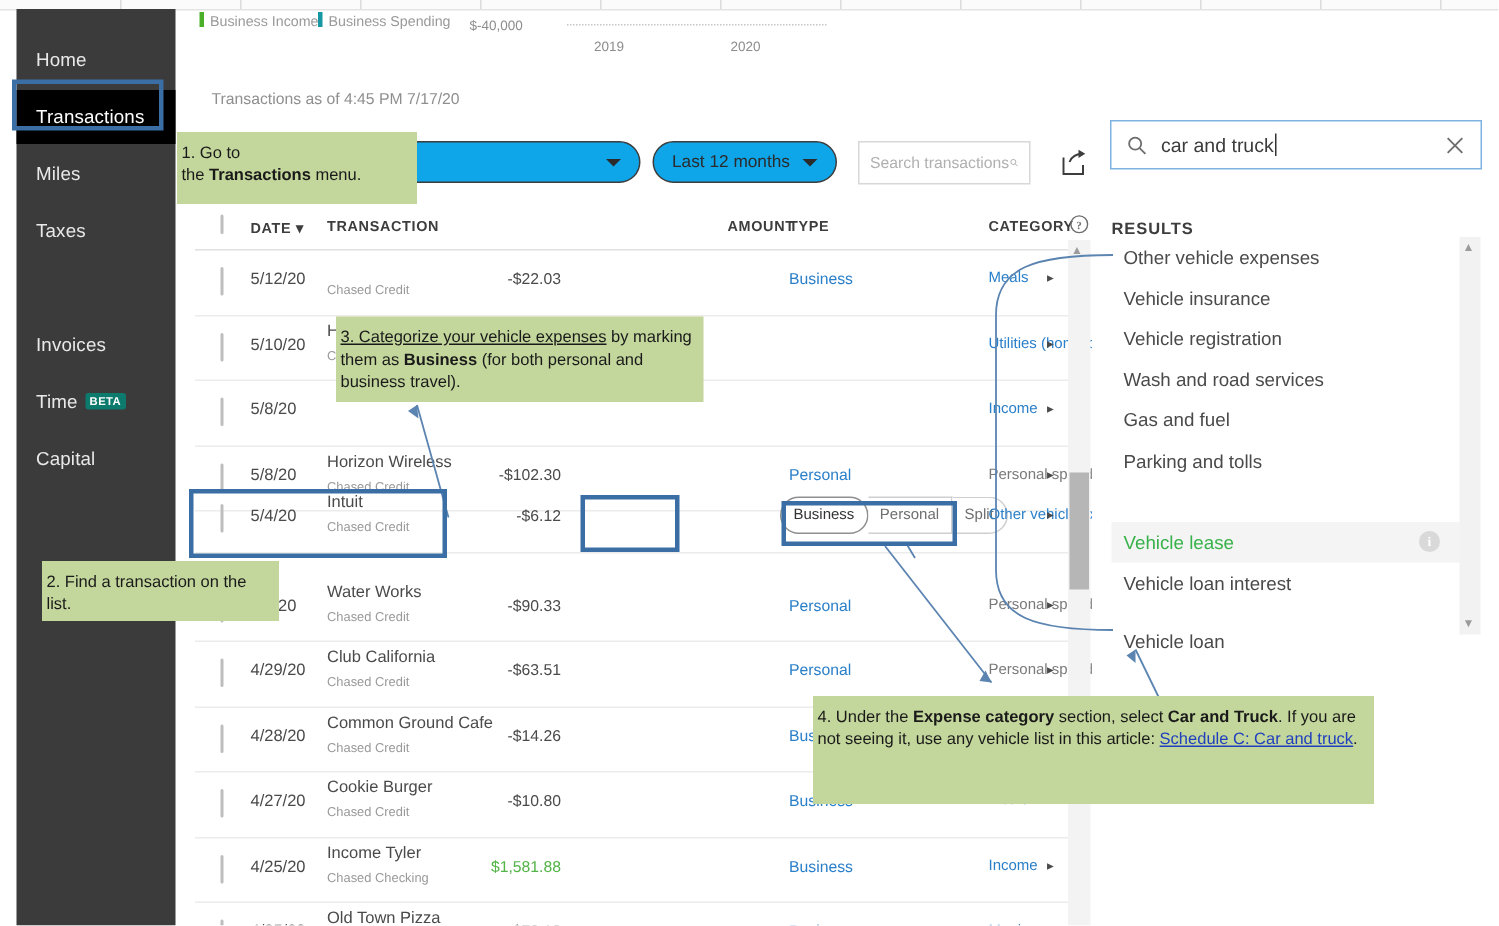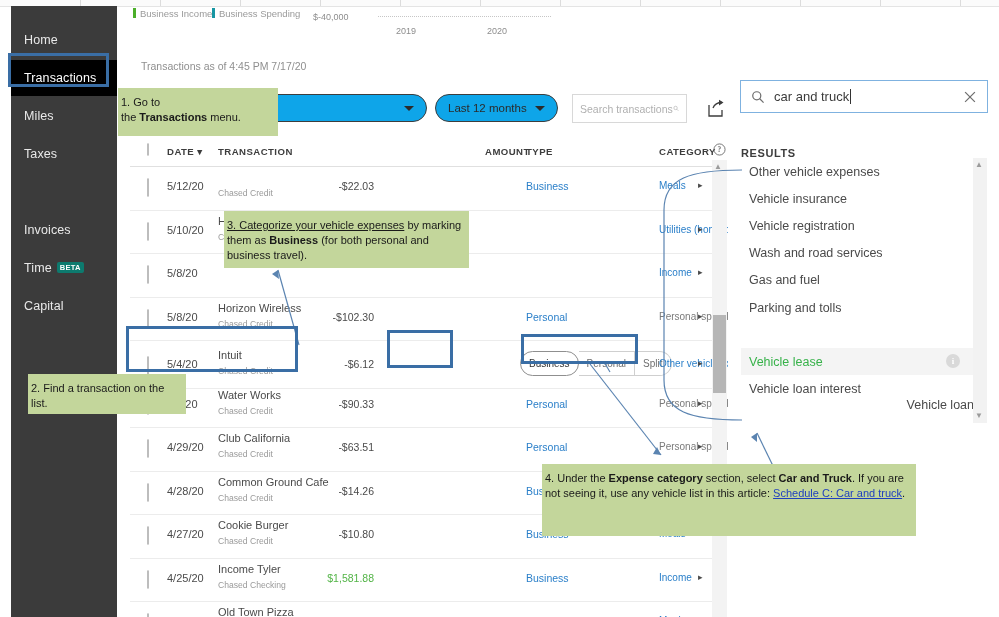--- a/index.html
+++ b/index.html
@@ -223,21 +223,21 @@
         <div class="row" style="top: 156.5px;">
           <div class="rowcb"><span class="cb"></span></div>
           <div class="c-date">5/8/20</div>
           <div class="c-name">Horizon Wireless</div>
           <div class="c-acct">Chased Credit</div>
           <div class="c-amt">-$102.30</div>
           <div class="c-type">Personal</div>
           <div class="c-cat gray">Personal spending</div>
           <div class="c-caret">▸</div>
         </div>
-        <div class="row" style="top: 204px;">
+        <div class="row" style="top: 184px;">
           <div class="rowcb"><span class="cb"></span></div>
           <div class="c-date">5/4/20</div>
           <div class="c-name">Intuit</div>
           <div class="c-acct">Chased Credit</div>
           <div class="c-amt">-$6.12</div>
           <div class="seg">
             <div class="sel">Business</div>
             <div>Personal</div>
             <div>Split</div>
           </div>
@@ -345,21 +345,21 @@
       <div class="ritem" style="top: 181px;">
         <span>Vehicle repairs</span>
       </div>
       <div class="ritem hi" style="top: 190.4px;">
         <span>Vehicle lease</span>
         <span class="info-dot">i</span>
       </div>
       <div class="ritem" style="top: 217.6px;">
         <span>Vehicle loan interest</span>
       </div>
-      <div class="ritem" style="top: 233px; justify-content: flex-end;">
+      <div class="ritem" style="top: 256px;">
         <span>Vehicle loan</span>
       </div>
     </div>
   <div class="rb-scroll"></div>
   <div class="rb-arrow" style="top:161px;">▲</div>
   <div class="rb-arrow" style="top:412px;">▼</div>
 
   <svg class="overlay">
 
     <path d="M742 170 C 690 170, 664 178, 664 210 L664 380 C664 412, 690 420, 742 420" fill="none" stroke="#5b84b1" stroke-width="1.2"></path>

